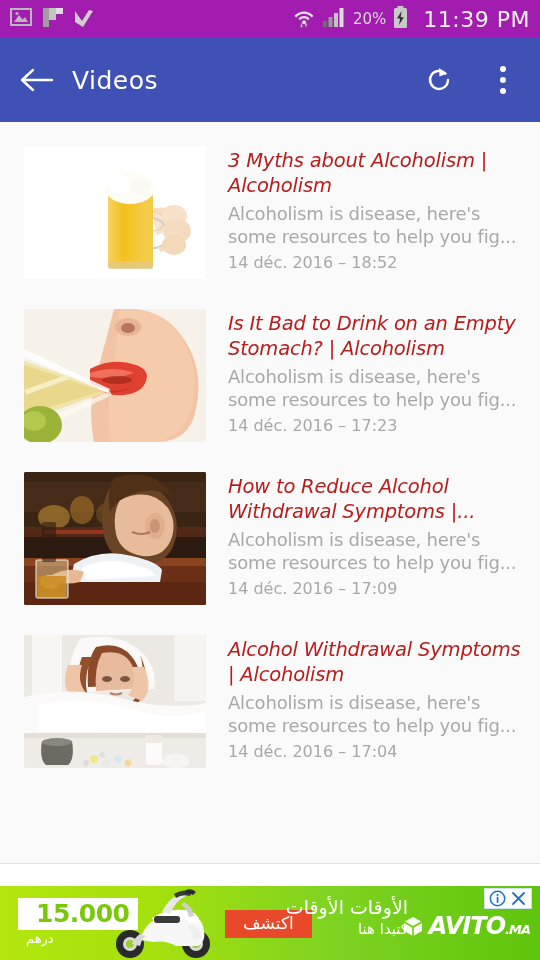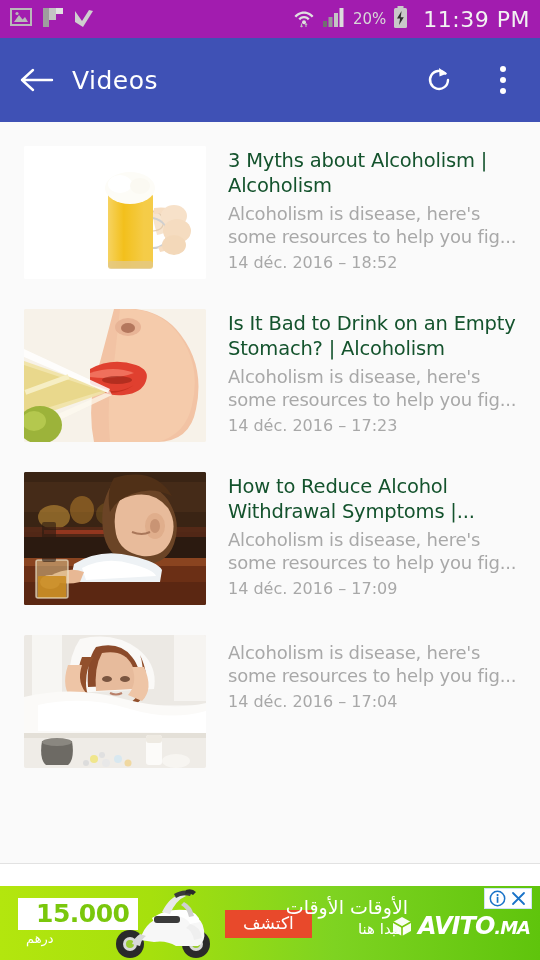--- a/index.html
+++ b/index.html
@@ -50,22 +50,22 @@
   .video-item {
     display:flex; padding:24px 18px 6px 24px; cursor:pointer;
   }
   .thumb {
     width:182px; height:133px; flex:0 0 182px; border-radius:2px;
     background:#ffffff; overflow:hidden; position:relative;
   }
   .thumb svg { display:block; width:100%; height:100%; }
   .item-text { padding-left:22px; padding-top:2px; flex:1; min-width:0; }
   .item-title {
-    font-size:19.5px; line-height:25px; color:#14532d;
-    font-family:"DejaVu Sans", sans-serif; letter-spacing:-0.2px;
+    font-size:19.5px; line-height:25px; color:#b91c1c;
+    font-family:"DejaVu Sans", sans-serif; letter-spacing:-0.2px;font-style:italic;
   }
   .item-desc {
     font-size:18px; line-height:23px; color:#a8a8a8; margin-top:4px;
     font-family:"DejaVu Sans", sans-serif; letter-spacing:-0.2px;
   }
   .item-date {
     font-size:16px; line-height:21px; color:#a8a8a8; margin-top:4px;
     font-family:"DejaVu Sans", sans-serif;
   }
 
@@ -101,21 +101,21 @@
   }
   .ad-copy-1 { font-size:19px; line-height:24px; }
   .ad-copy-2 { font-size:15px; line-height:20px; }
   .ad-brand {
     position:absolute; right:10px; top:26px; display:flex; align-items:center; gap:5px;
   }
   .ad-brand-name {
     color:#ffffff; font-size:24px; font-weight:bold; font-style:italic;
     font-family:"DejaVu Sans", sans-serif; letter-spacing:-1px;
   }
-  .ad-brand-tld { font-size:18px;font-style:italic; }
+  .ad-brand-tld { font-size:13px;font-style:italic; }
   .adchoices {
     position:absolute; right:8px; top:2px; background:#ffffff;
     display:flex; align-items:center; gap:4px; padding:1px 4px;
     border:1px solid #cfe3f5;
   }
   .adchoices span { cursor:pointer; display:flex; }
 </style>
 </head>
 <body>
 
@@ -326,20 +326,21 @@
           <ellipse cx="152" cy="126" rx="14" ry="7" fill="#f7f5f1"></ellipse>
           <circle cx="70" cy="124" r="4" fill="#f0e68c"></circle>
           <circle cx="82" cy="128" r="4" fill="#e8e8e8"></circle>
           <circle cx="94" cy="124" r="4" fill="#d8e8f0"></circle>
           <circle cx="78" cy="120" r="3" fill="#e0e0e0"></circle>
           <circle cx="104" cy="128" r="3.5" fill="#f0d8a0"></circle>
           <circle cx="62" cy="128" r="3" fill="#dcdcdc"></circle>
         </svg>
       </div>
       <div class="item-text">
+        <div class="item-title">Alcohol Withdrawal Symptoms | Alcoholism</div>
         <div class="item-desc">Alcoholism is disease, here's some resources to help you fig...</div>
         <div class="item-date">14 déc. 2016 – 17:04</div>
       </div>
     </div>
 
   </div>
 
   <div class="ad-sep"></div>
   <div class="ad-gap"></div>
 

